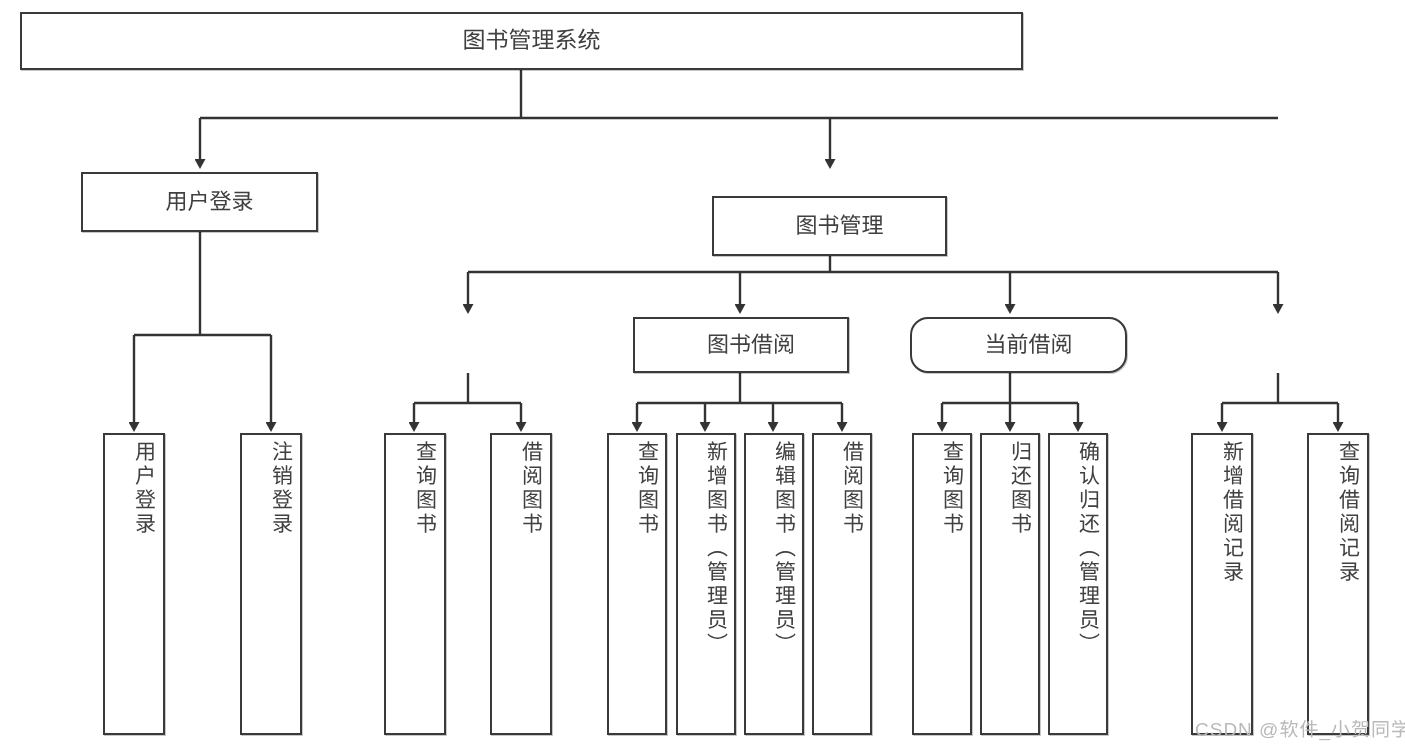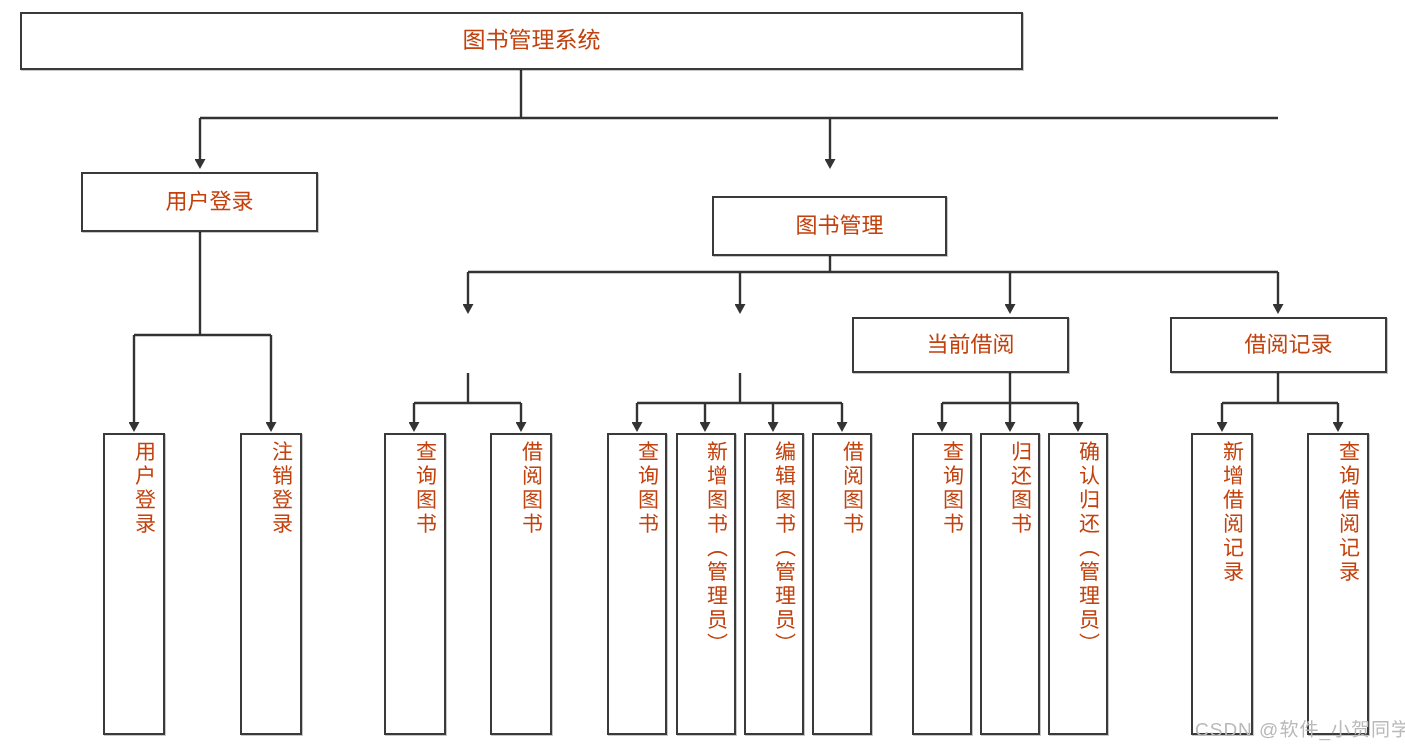--- a/index.html
+++ b/index.html
@@ -27,21 +27,21 @@
     pointer-events: none;
   }
   .node {
     position: absolute;
     box-sizing: border-box;
     background: #ffffff;
     border: 2px solid #3a3a3a;
     display: flex;
     align-items: center;
     justify-content: center;
-    color: #c2410c;
+    color: #404040;
     box-shadow: 1px 1px 0 rgba(0,0,0,0.22);
     padding-left: 20px;
   }
   .node .label {
     display: block;
     text-align: center;
     line-height: 1.18;
     white-space: nowrap;
   }
   
@@ -134,25 +134,25 @@
     <span class="label">图书管理系统</span>
   </div>
 
   <div class="node h" style="left:81px; top:172px; width:237px; height:60px;">
     <span class="label">用户登录</span>
   </div>
   <div class="node h" style="left:712px; top:172px; width:235px; height:60px;margin-top:24px;">
     <span class="label">图书管理</span>
   </div>
 
-  <div class="node h" style="left:852px; top:317px; width:217px; height:56px;">
+  <div class="node h" style="left:633px; top:317px; width:216px; height:56px;">
+    <span class="label">图书借阅</span>
+  </div>
+  <div class="node h" style="left:910px; top:317px; width:217px; height:56px;border-radius:18px;">
     <span class="label">当前借阅</span>
-  </div>
-  <div class="node h" style="left:1170px; top:317px; width:217px; height:56px;">
-    <span class="label">借阅记录</span>
   </div>
 
   <div class="node v" style="left:103px; top:433px; width:62px; height:302px;">
     <span class="label">用户登录</span>
   </div>
   <div class="node v" style="left:240px; top:433px; width:62px; height:302px;">
     <span class="label">注销登录</span>
   </div>
 
   <div class="node v" style="left:384px; top:433px; width:62px; height:302px;">

